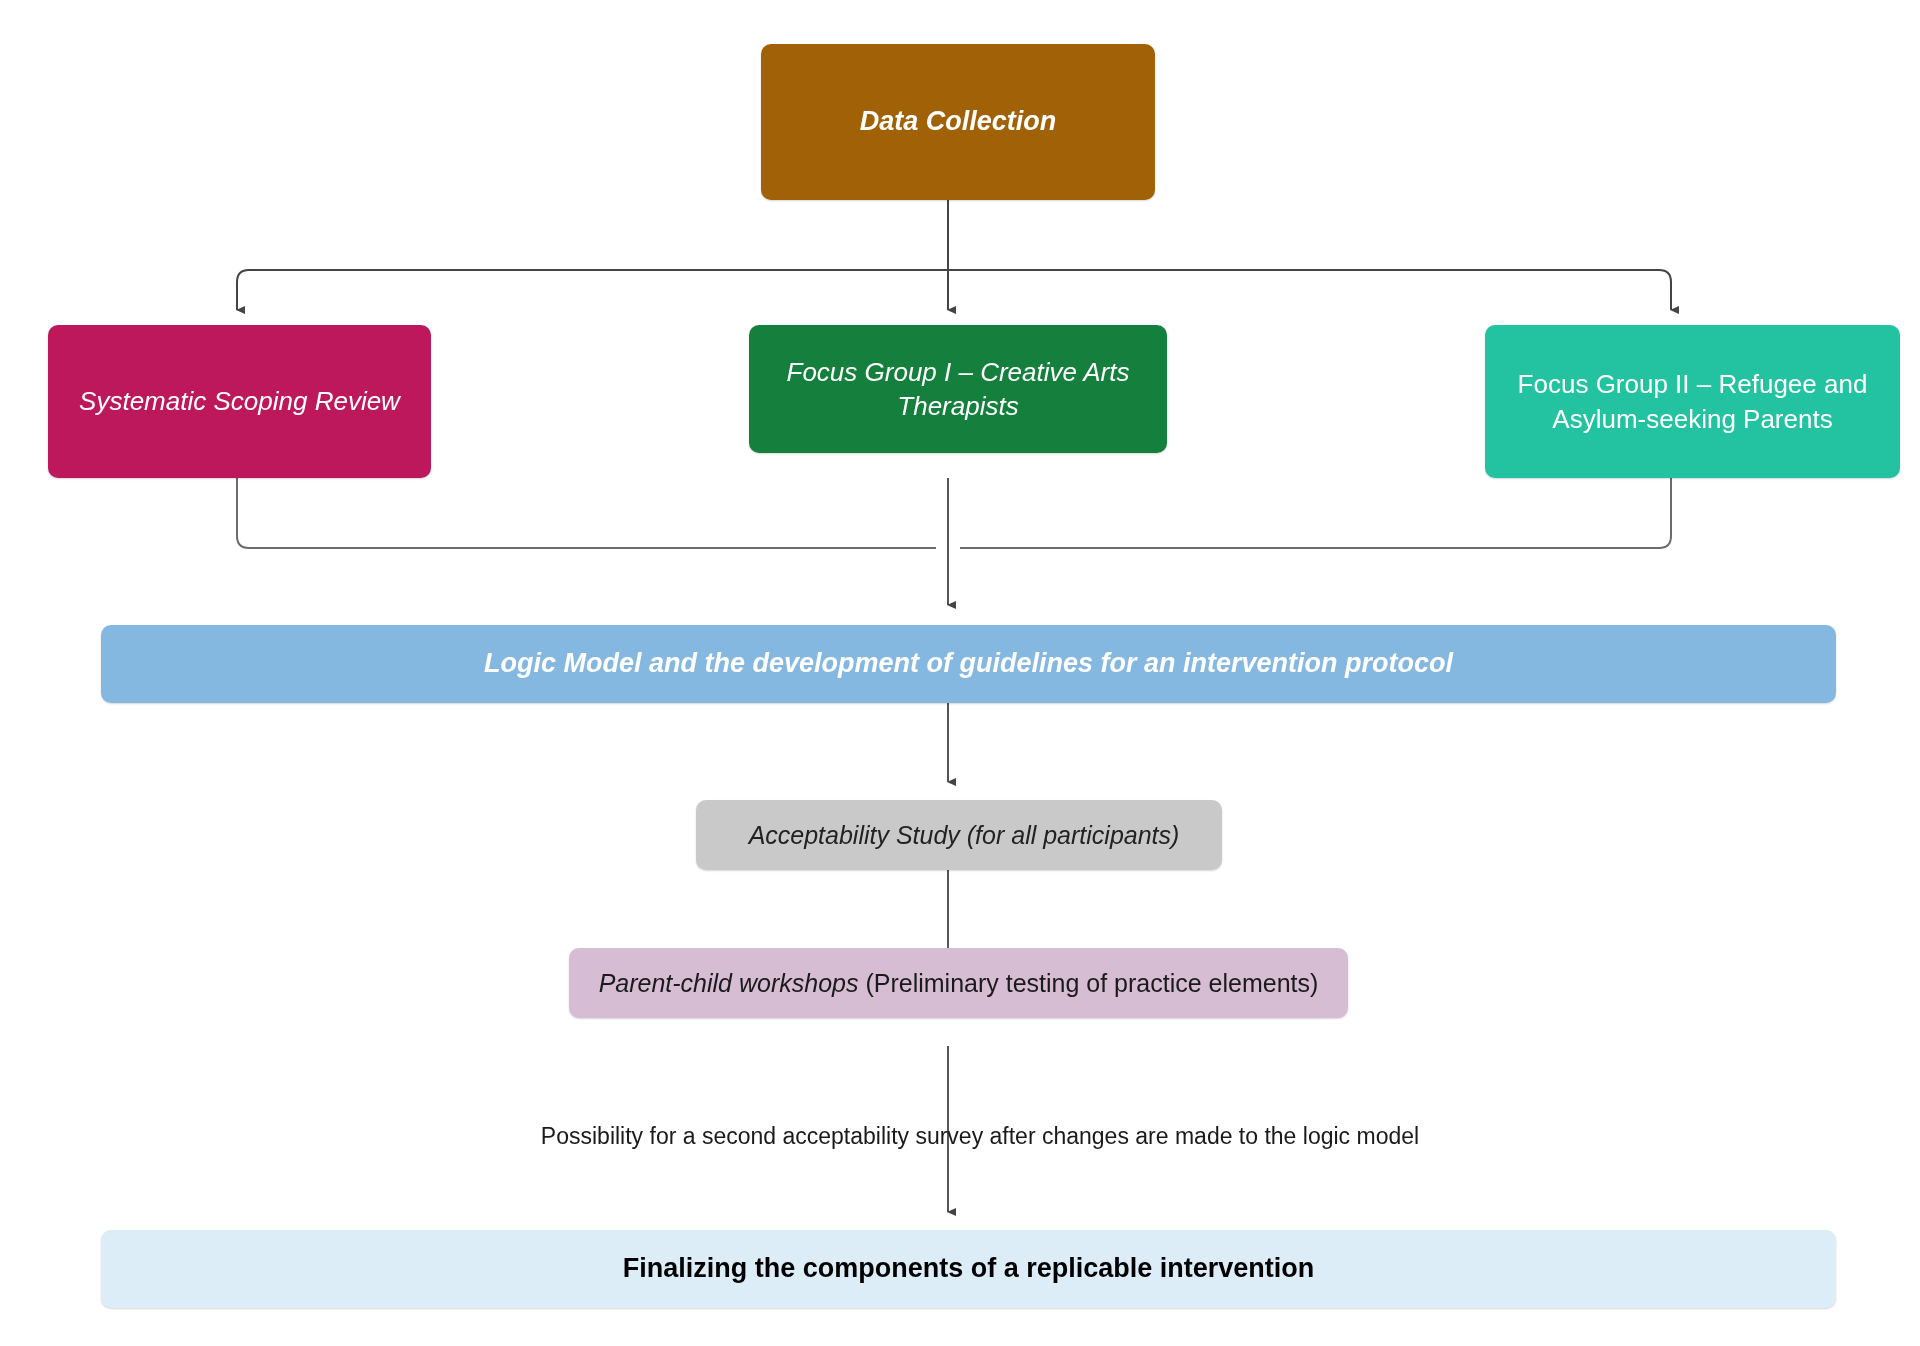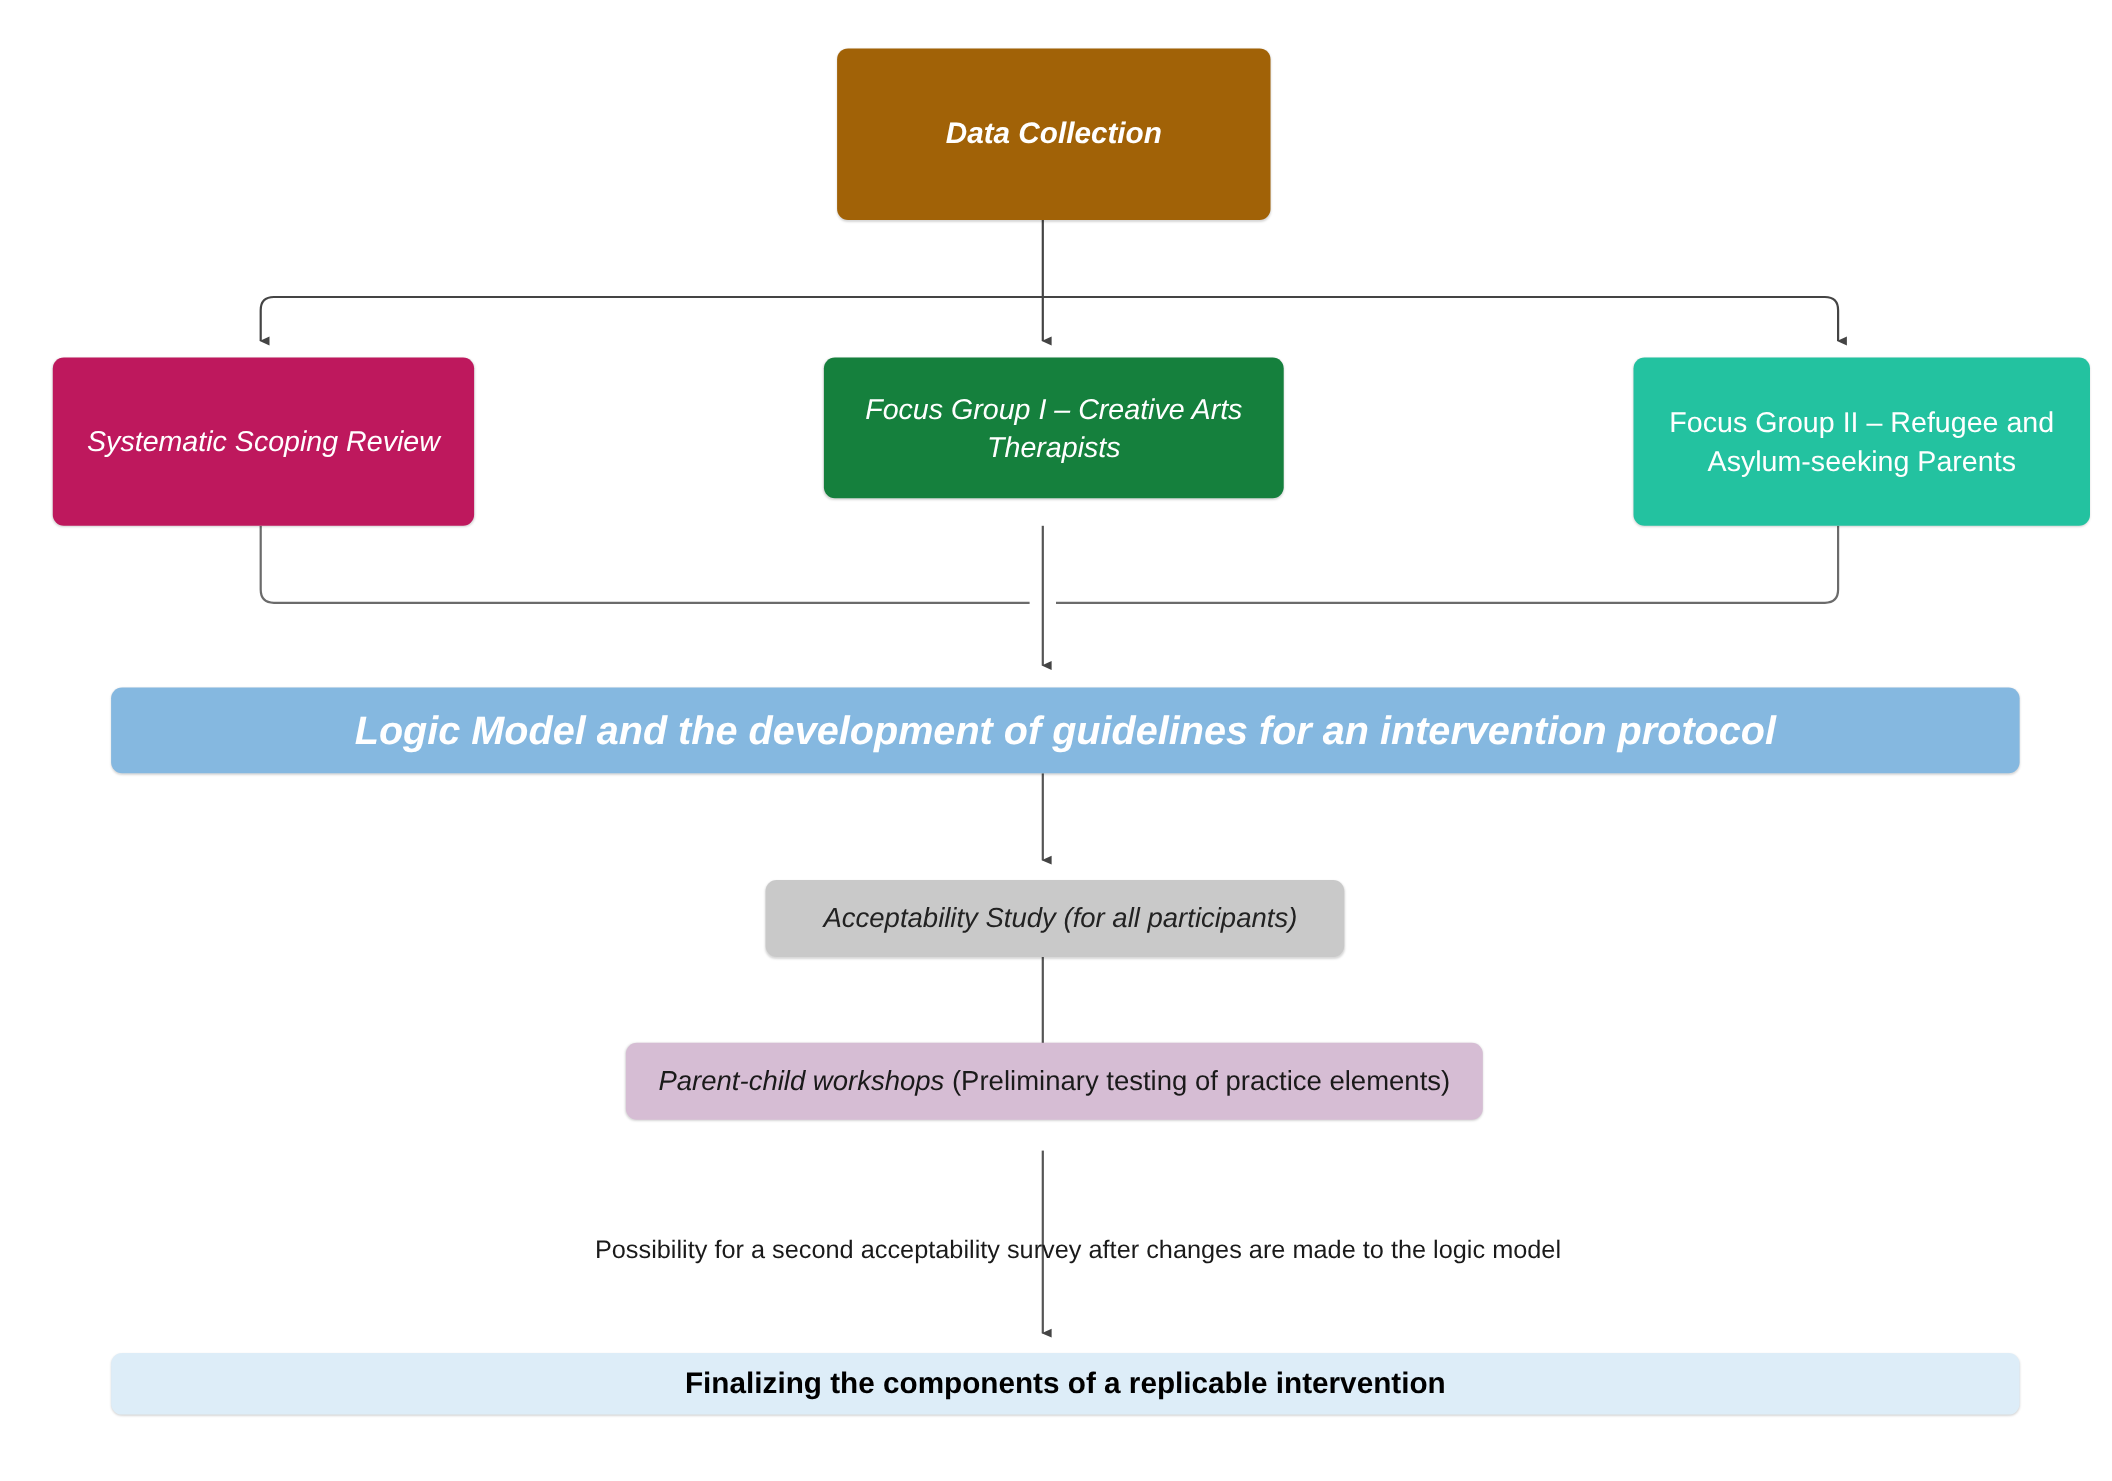--- a/index.html
+++ b/index.html
@@ -77,21 +77,21 @@
     color: #ffffff;
     font-size: 26px;
   }
   .n-logic {
     left: 101px;
     top: 625px;
     width: 1735px;
     height: 78px;
     background: #85B8E0;
     color: #ffffff;
-    font-size: 36px;
+    font-size: 27px;
     font-weight: bold;
     font-style: italic;
   }
   .n-acceptability {
     left: 696px;
     top: 800px;
     width: 526px;
     height: 70px;
     background: #C9C9C9;
     color: #222222;
@@ -119,21 +119,21 @@
     background: transparent;
     color: #1a1a1a;
     font-size: 23px;
     font-weight: normal;
     box-shadow: none;
   }
   .n-final {
     left: 101px;
     top: 1230px;
     width: 1735px;
-    height: 56px;
+    height: 78px;
     background: #DDEDF8;
     color: #000000;
     font-size: 27px;
     font-weight: bold;
   }
 </style>
 </head>
 <body>
 
 <div id="canvas">

